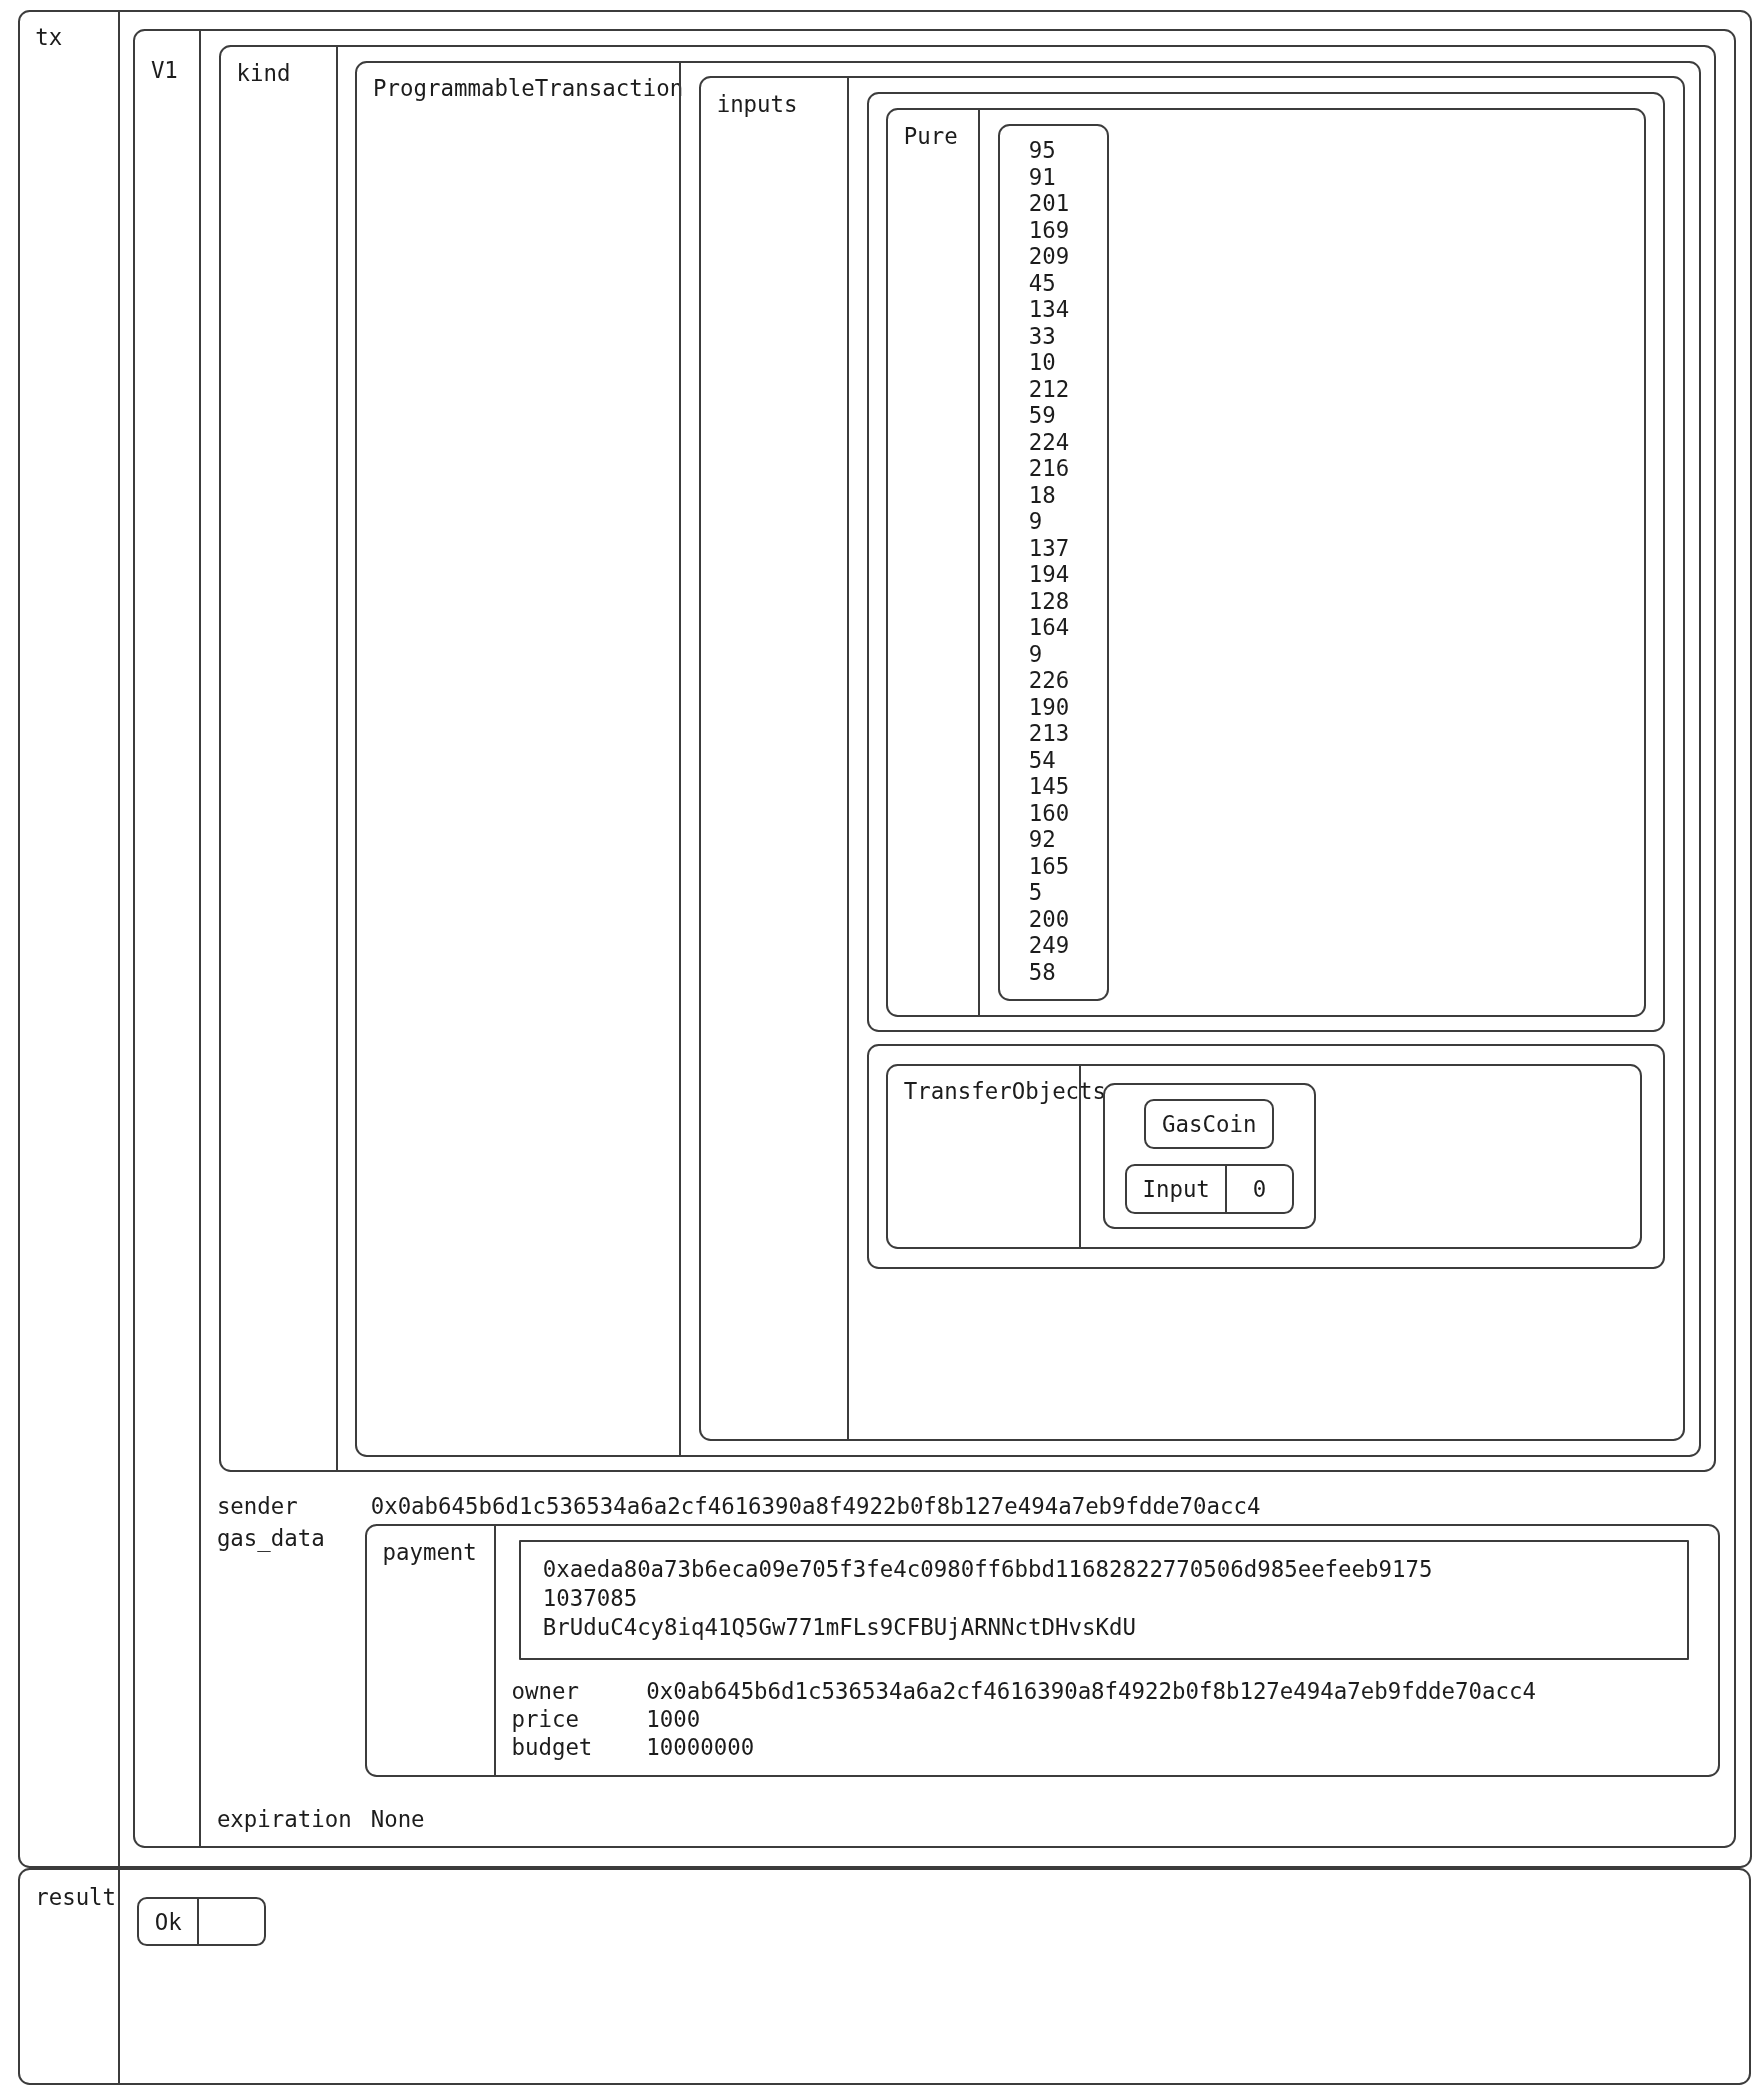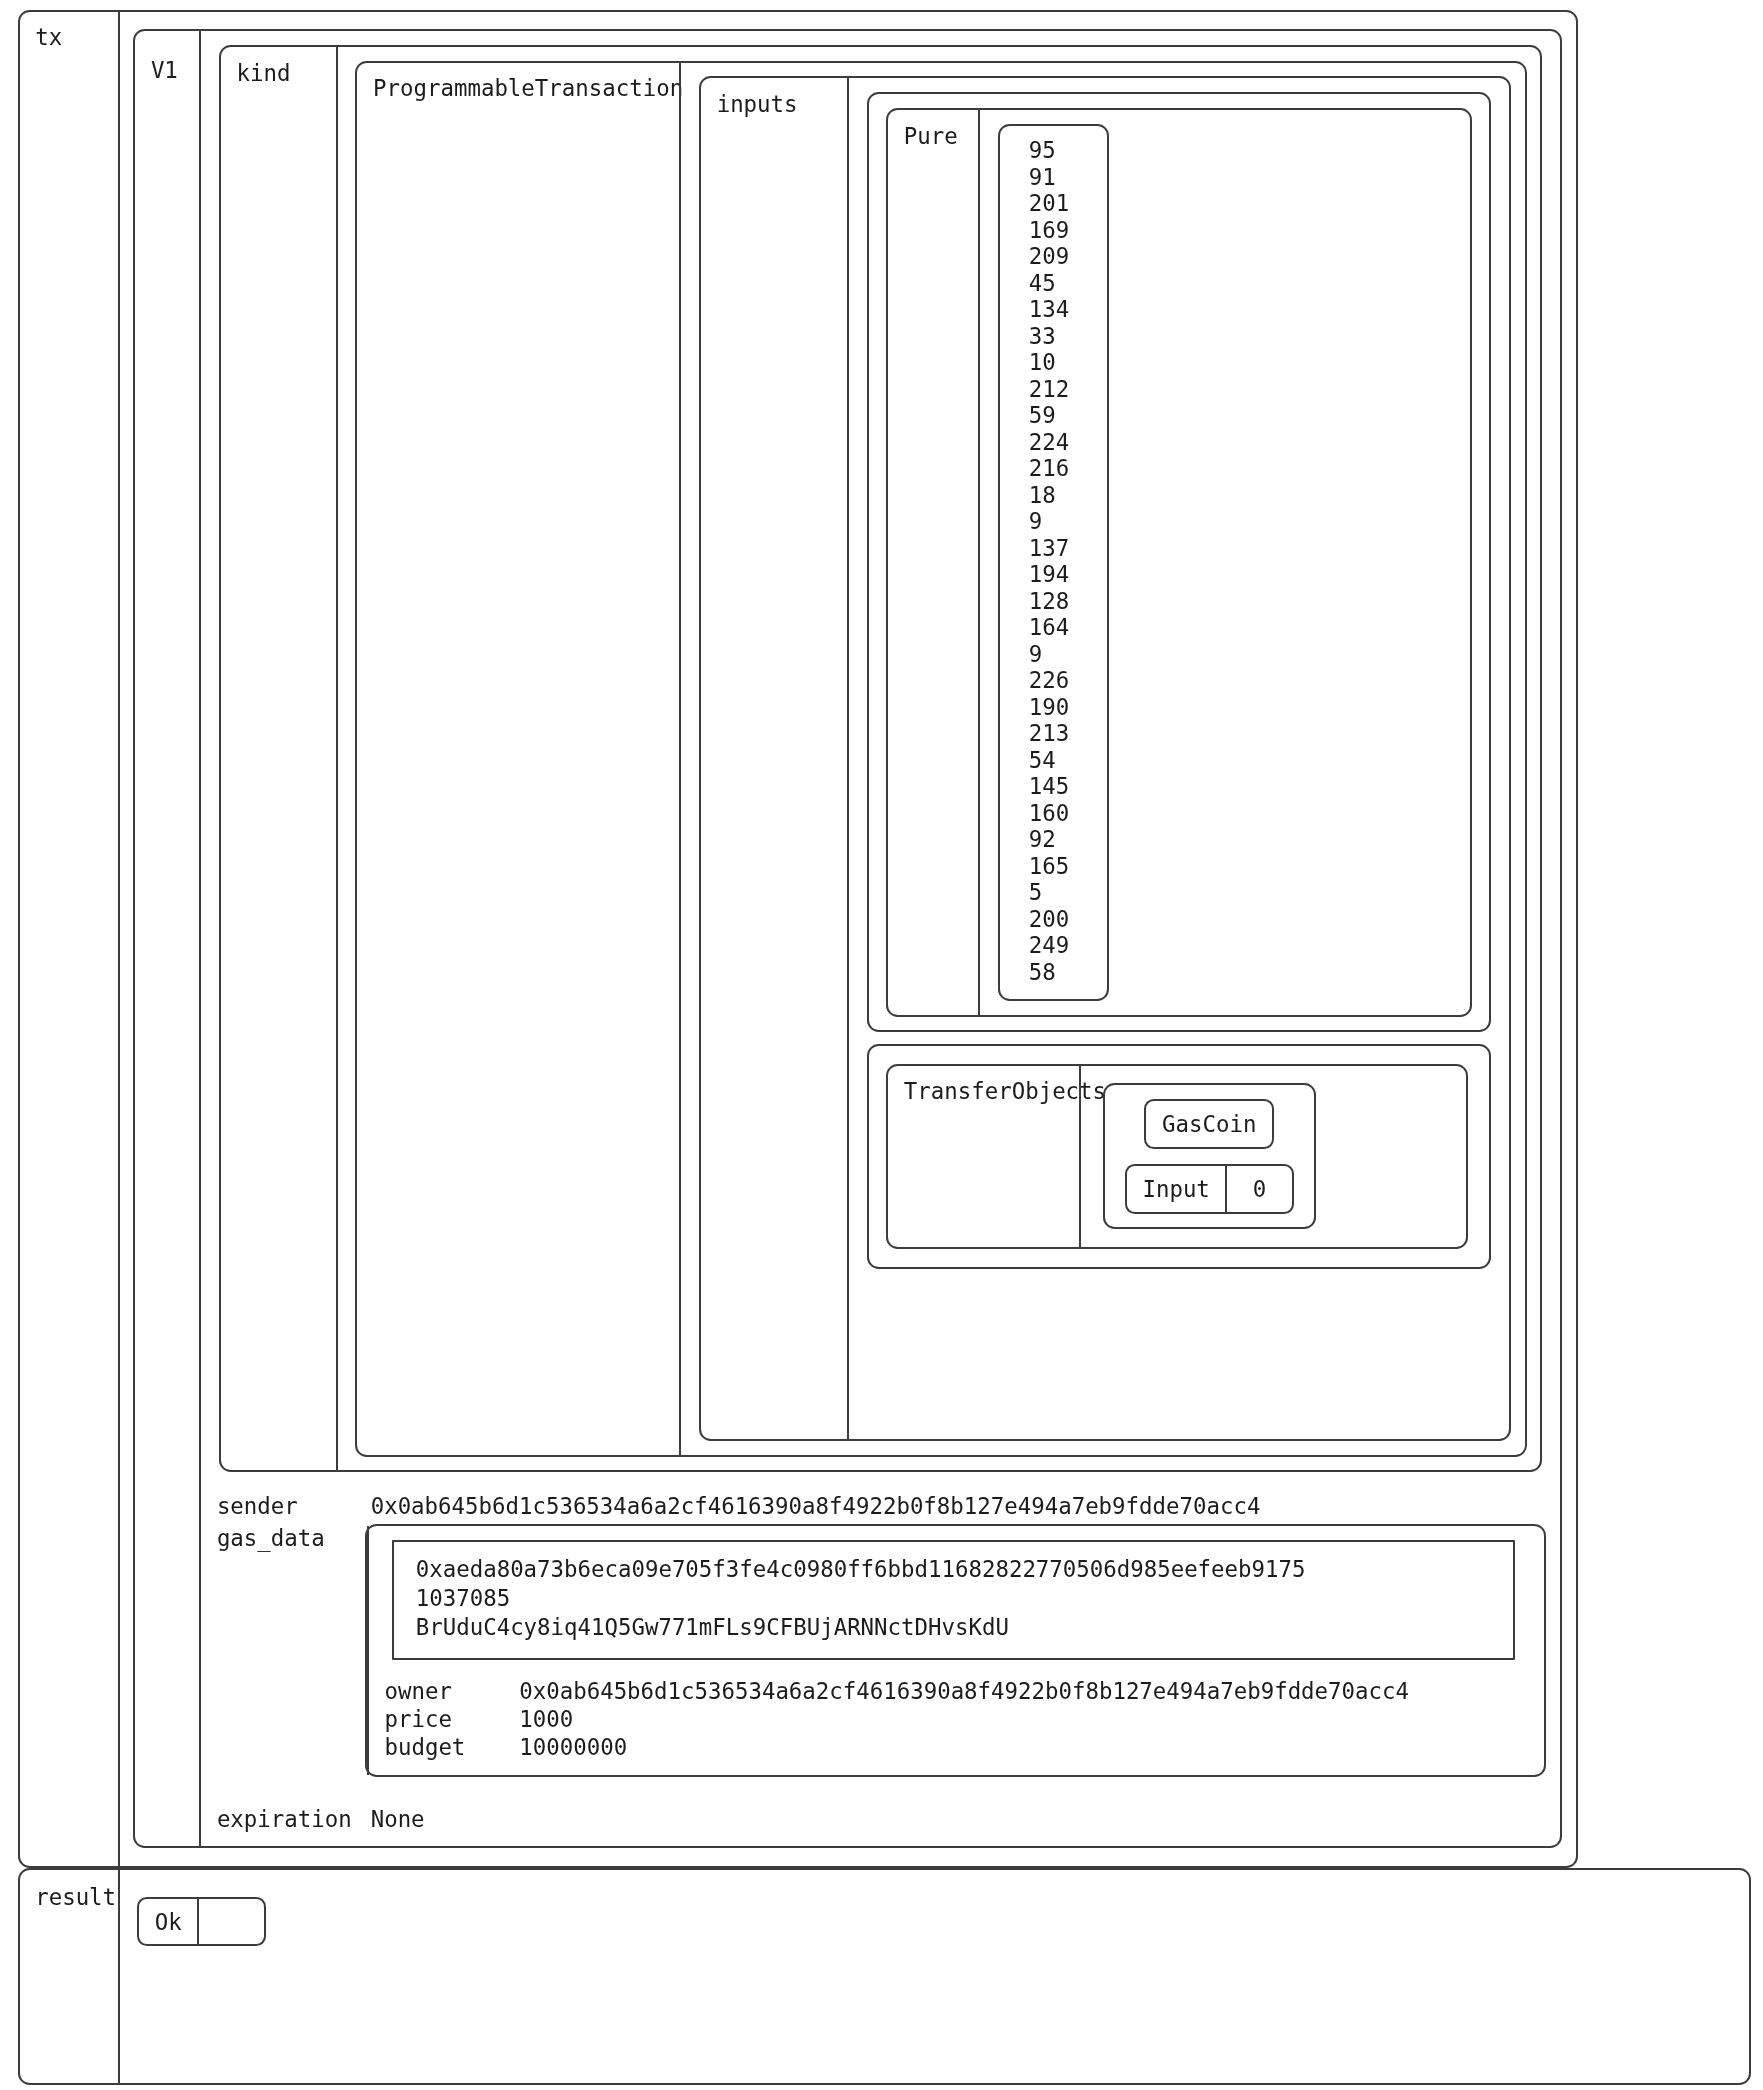--- a/index.html
+++ b/index.html
@@ -48,21 +48,21 @@
     box-sizing: border-box;
     border-left: 2px solid #3c3c3c;
     flex: 1 1 auto;
     display: flex;
     flex-direction: column;
     min-width: 0;
   }
 
   
   #tx-root {
-    width: 1560px;
+    width: 1734px;
     height: 1858px;
   }
   #tx-root > .key { width: 98px; padding-top: 11.7px; }
 
   #v1-box {
     margin: 17.6px 13.7px 17.6px 13.7px;
     flex: 1 1 auto;
     min-height: 0;
   }
   #v1-box > .key { width: 64px; padding-top: 25px; }
@@ -339,20 +339,21 @@
           </div>
 
           <div class="field-row" id="sender-row">
             <div class="key">sender</div>
             <div id="sender-val">0x0ab645b6d1c536534a6a2cf4616390a8f4922b0f8b127e494a7eb9fdde70acc4</div>
           </div>
 
           <div id="gas-row">
             <div class="key">gas_data</div>
             <div class="box" id="gas-box">
+              <div class="key">payment</div>
               <div class="val" id="gas-right">
                 <div id="payment-box">
                   <div>0xaeda80a73b6eca09e705f3fe4c0980ff6bbd11682822770506d985eefeeb9175</div>
                   <div>1037085</div>
                   <div>BrUduC4cy8iq41Q5Gw771mFLs9CFBUjARNNctDHvsKdU</div>
                 </div>
                 <div id="gas-scalars">
                   <div class="kv">
                     <div class="k">owner</div>
                     <div class="v">0x0ab645b6d1c536534a6a2cf4616390a8f4922b0f8b127e494a7eb9fdde70acc4</div>

